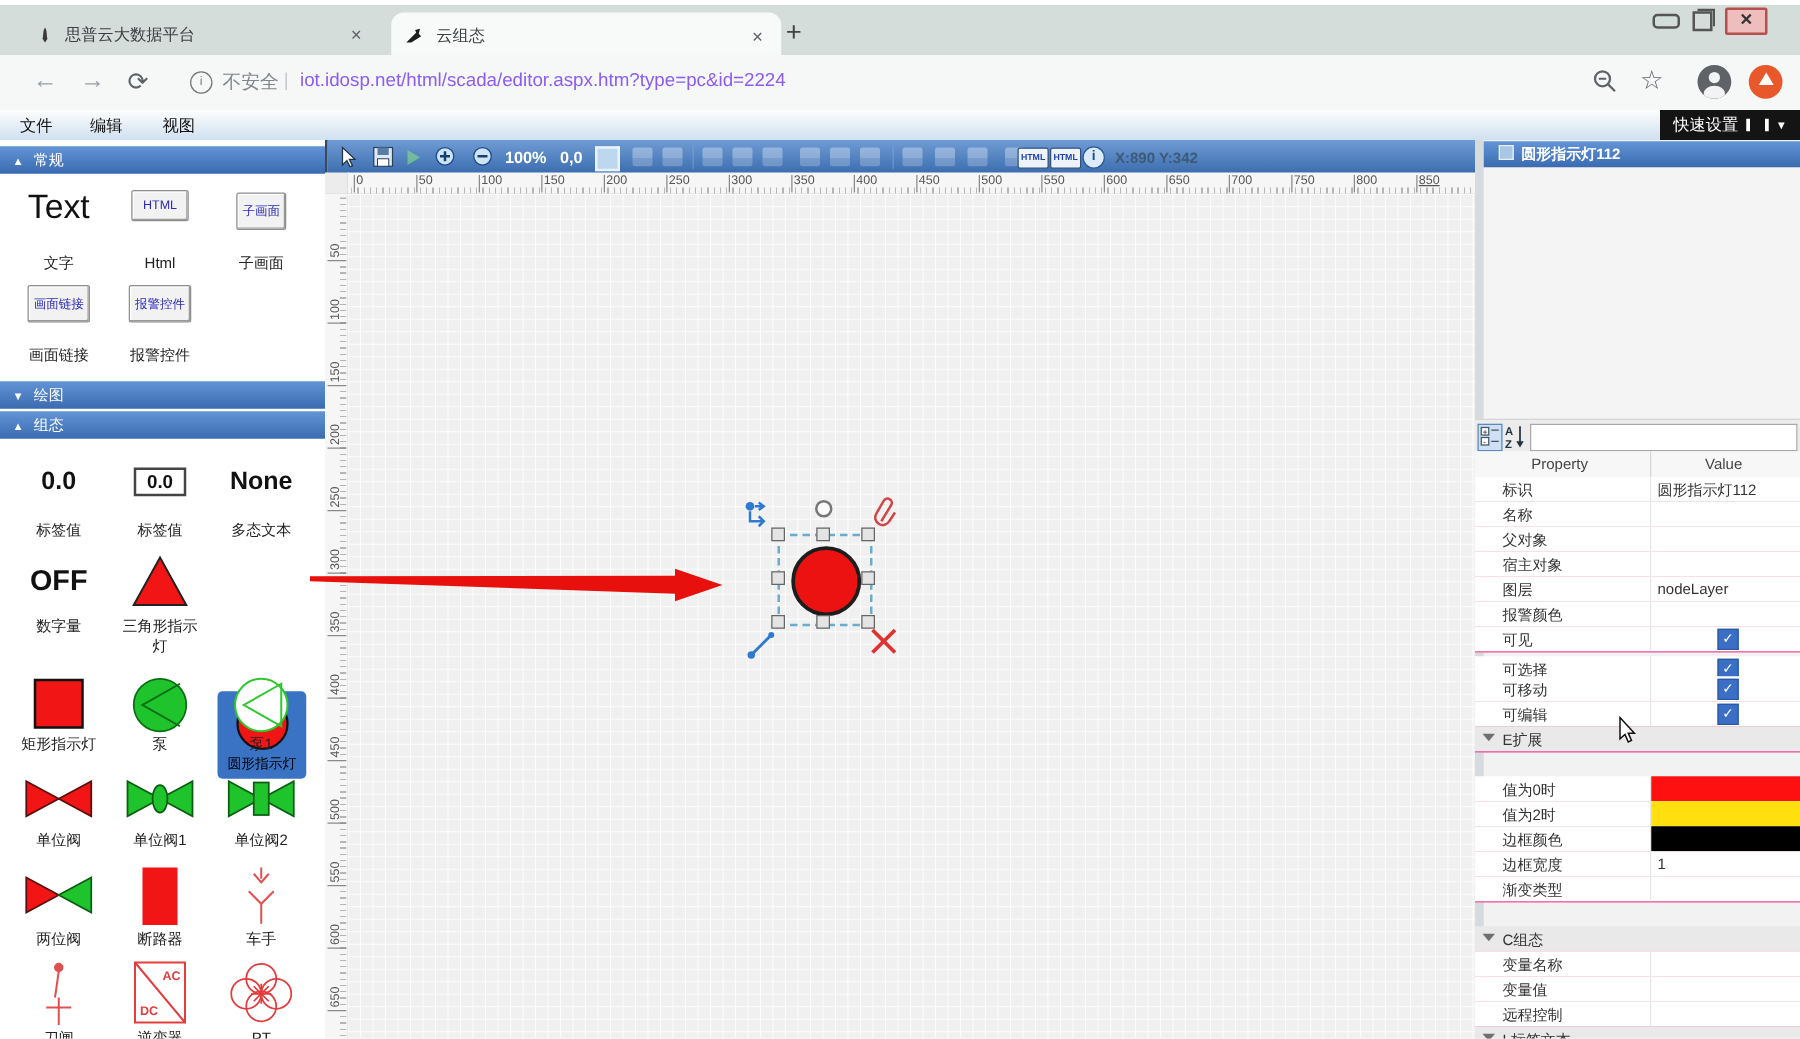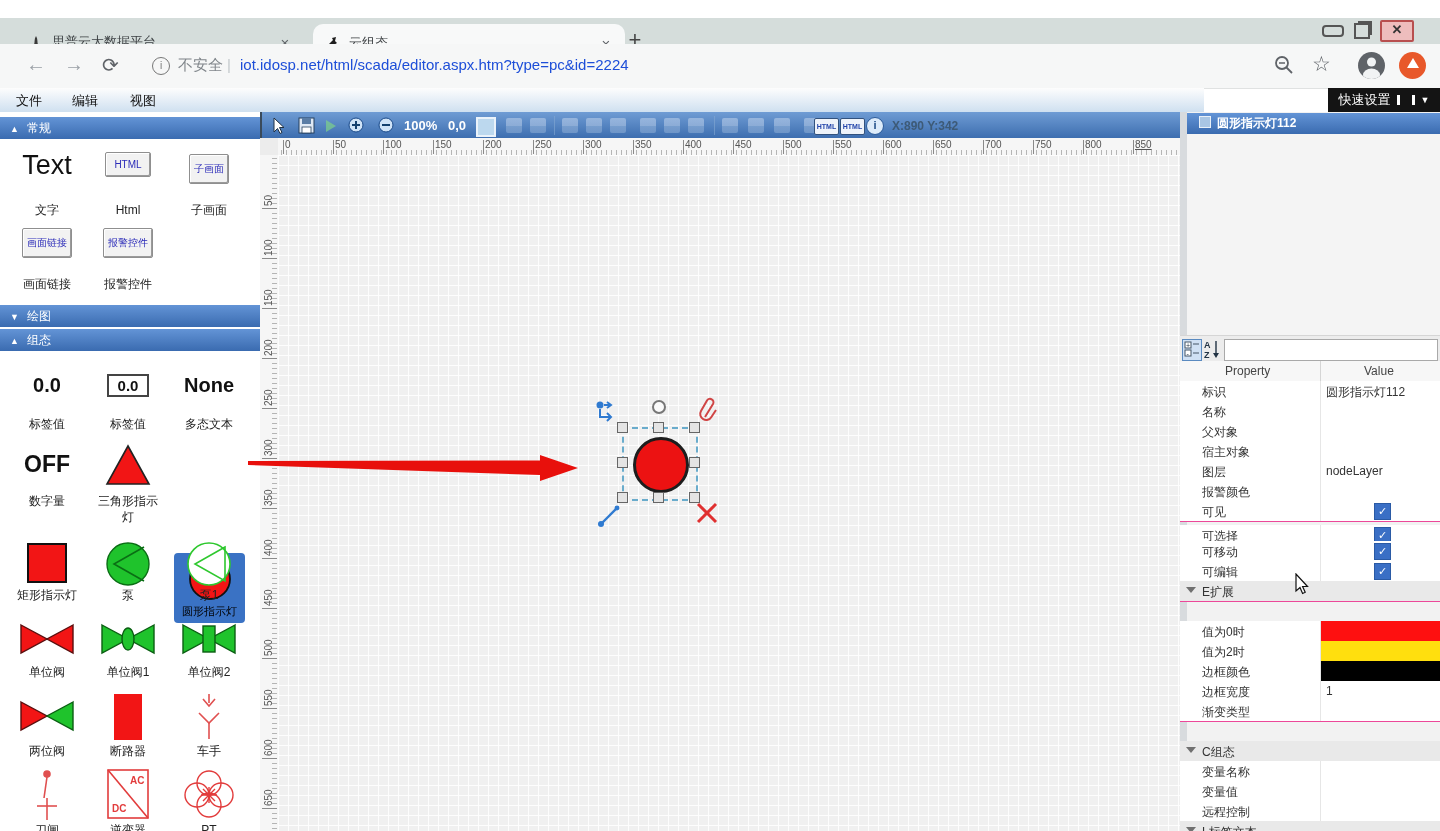--- a/index.html
+++ b/index.html
@@ -1,43 +1,43 @@
 <!DOCTYPE html>
 <html><head>
 <meta charset="utf-8">
 <style>
   html,body{margin:0;padding:0;}
   body{width:1440px;height:831px;position:relative;overflow:hidden;
        font-family:"Liberation Sans",sans-serif;background:#fff;font-size:12px;}
   .abs{position:absolute;}
   
-  .titlebar{left:0;top:18px;width:1440px;height:44px;background:#d5dddb;}
+  .titlebar{left:0;top:4px;width:1440px;height:44px;background:#d5dddb;}
   .tab{height:32px;top:8px;display:flex;align-items:center;color:#3c4043;font-size:13px;}
   .tab-active{background:#f8f9f9;border-radius:10px 10px 0 0;height:38px;top:6px;}
   .tab-close{margin-left:auto;color:#5f6368;font-size:15px;width:18px;text-align:center;cursor:default;}
   .newtab{left:622px;top:10px;width:26px;height:26px;color:#444;font-size:22px;line-height:24px;text-align:center;}
   .winctl{top:4px;height:18px;display:flex;align-items:center;gap:10px;}
   .wmin{width:18px;height:8px;border:2px solid #555;border-radius:4px;}
   .wres{width:12px;height:12px;border:2px solid #555;box-shadow:3px -3px 0 -1px #555;}
   .wclose{width:30px;height:18px;border:2px solid #b84f4f;background:#eebdbd;border-radius:2px;
           color:#333;font-size:13px;font-weight:bold;text-align:center;line-height:16px;}
   
   .urlbar{left:0;top:44px;width:1440px;height:44px;background:#f6f7f7;border-bottom:1px solid #e0e2e2;}
   .navico{font-size:20px;color:#9aa0a6;top:9px;}
   .navico.dark{color:#5f6368;}
   .sec-ico{top:13px;width:16px;height:16px;border:1.5px solid #777;border-radius:50%;
            color:#777;font-size:10px;text-align:center;line-height:15px;font-style:normal;}
-  .urltext{top:12px;font-size:15px;color:#1d4ed8;}
+  .urltext{top:12px;font-size:15px;color:#8b5cf6;}
   .gray{color:#80868b;}
   .avatar{width:27px;height:27px;border-radius:50%;background:#5f6368;top:8px;overflow:hidden;}
   .logo{width:27px;height:27px;border-radius:50%;background:#e8582a;top:8px;}
   .logo::after{content:"";position:absolute;left:8px;top:6px;border-left:6px solid transparent;
                border-right:6px solid transparent;border-bottom:10px solid #fff;}
   
-  .menubar{left:0;top:88px;width:1204px;height:24px;
+  .menubar{left:0;top:88px;width:1440px;height:24px;
            background:linear-gradient(#fdfdfd,#cfe0f0);border-bottom:1px solid #9ab4d0;text-align:center;}
   .menuitem{top:4px;font-size:13px;color:#111;}
   .quickset{left:1328px;top:0;width:112px;height:24px;background:#141414;color:#fff;
             display:flex;align-items:center;justify-content:center;gap:6px;font-size:13px;}
   .qs-ico{width:12px;height:10px;border-left:3px solid #fff;border-right:3px solid #fff;}
   .qs-caret{font-size:9px;}
   
   .toolbar{left:260px;top:112px;width:920px;height:27px;
            background:linear-gradient(#6f9cd4,#3b6cae);border-left:2px solid #3a4a5a;}
   .tbi{top:5px;width:17px;height:17px;}

